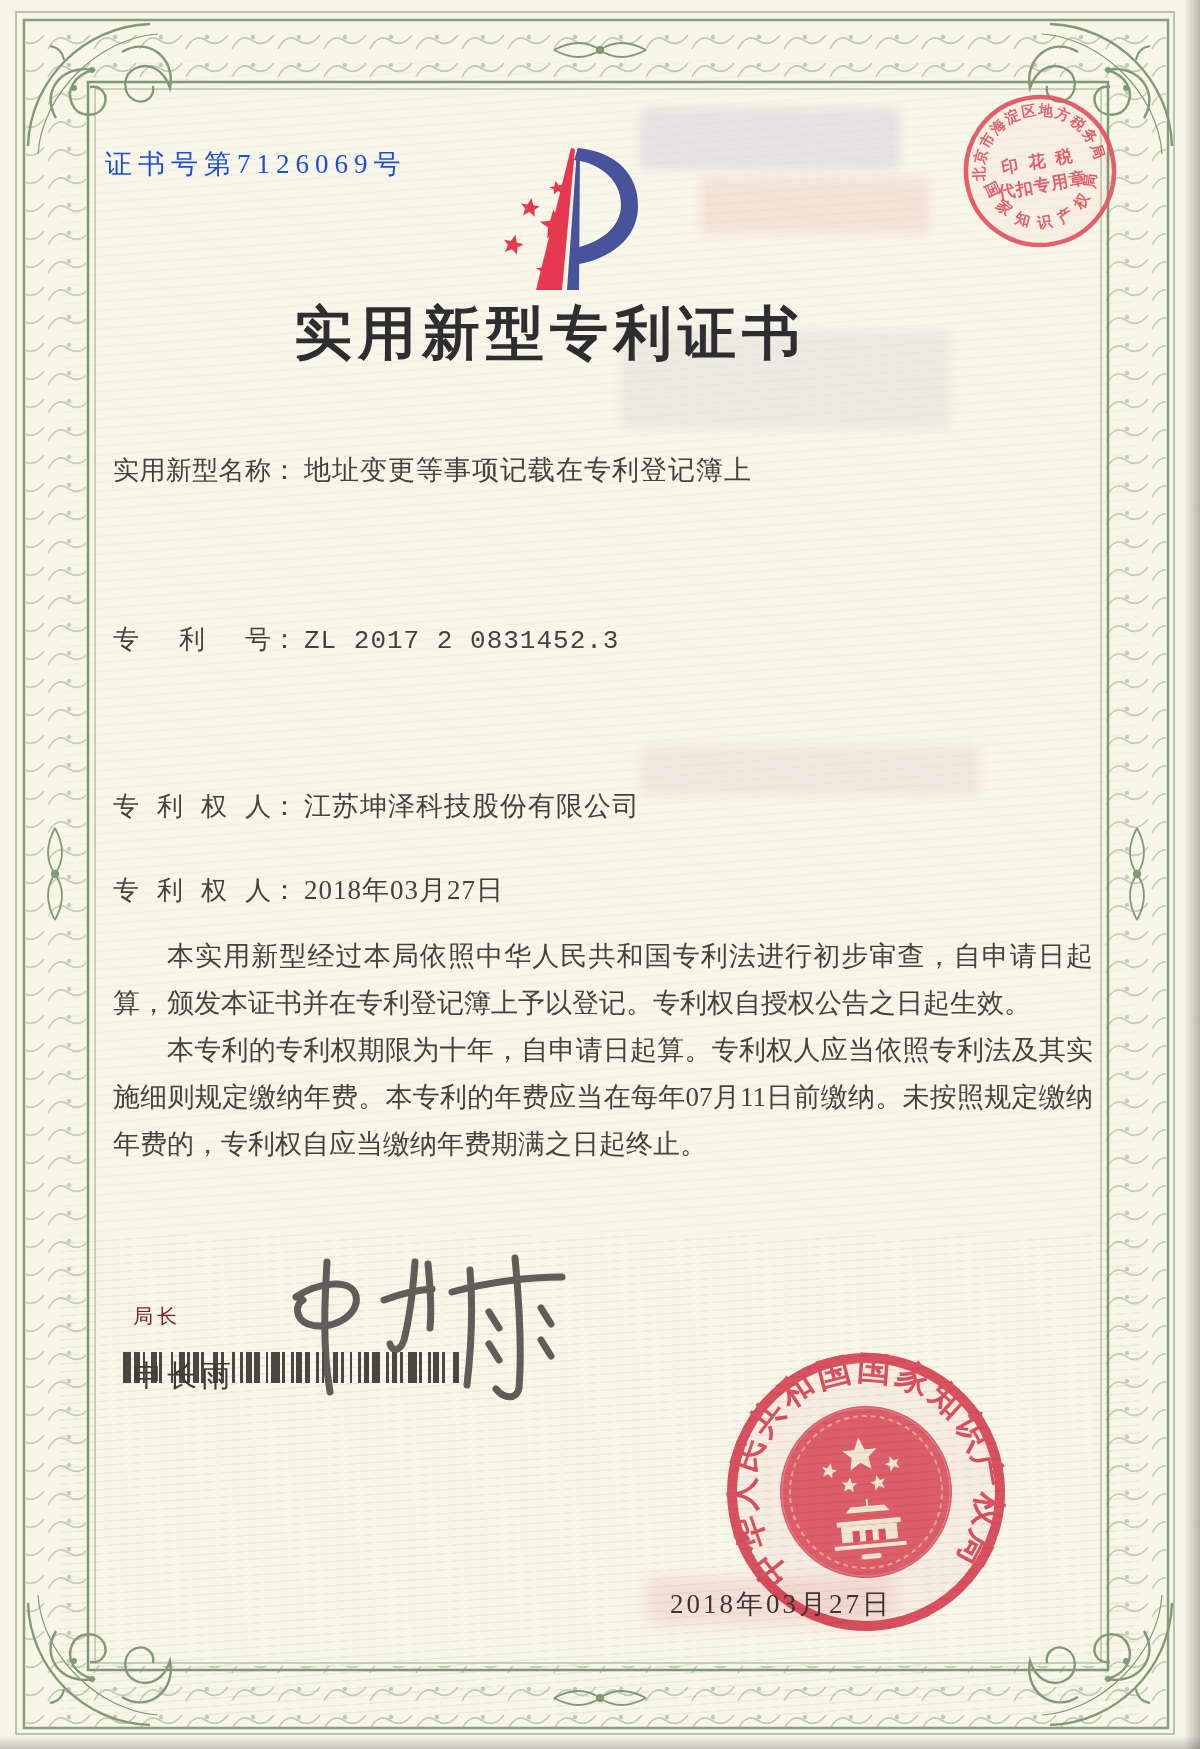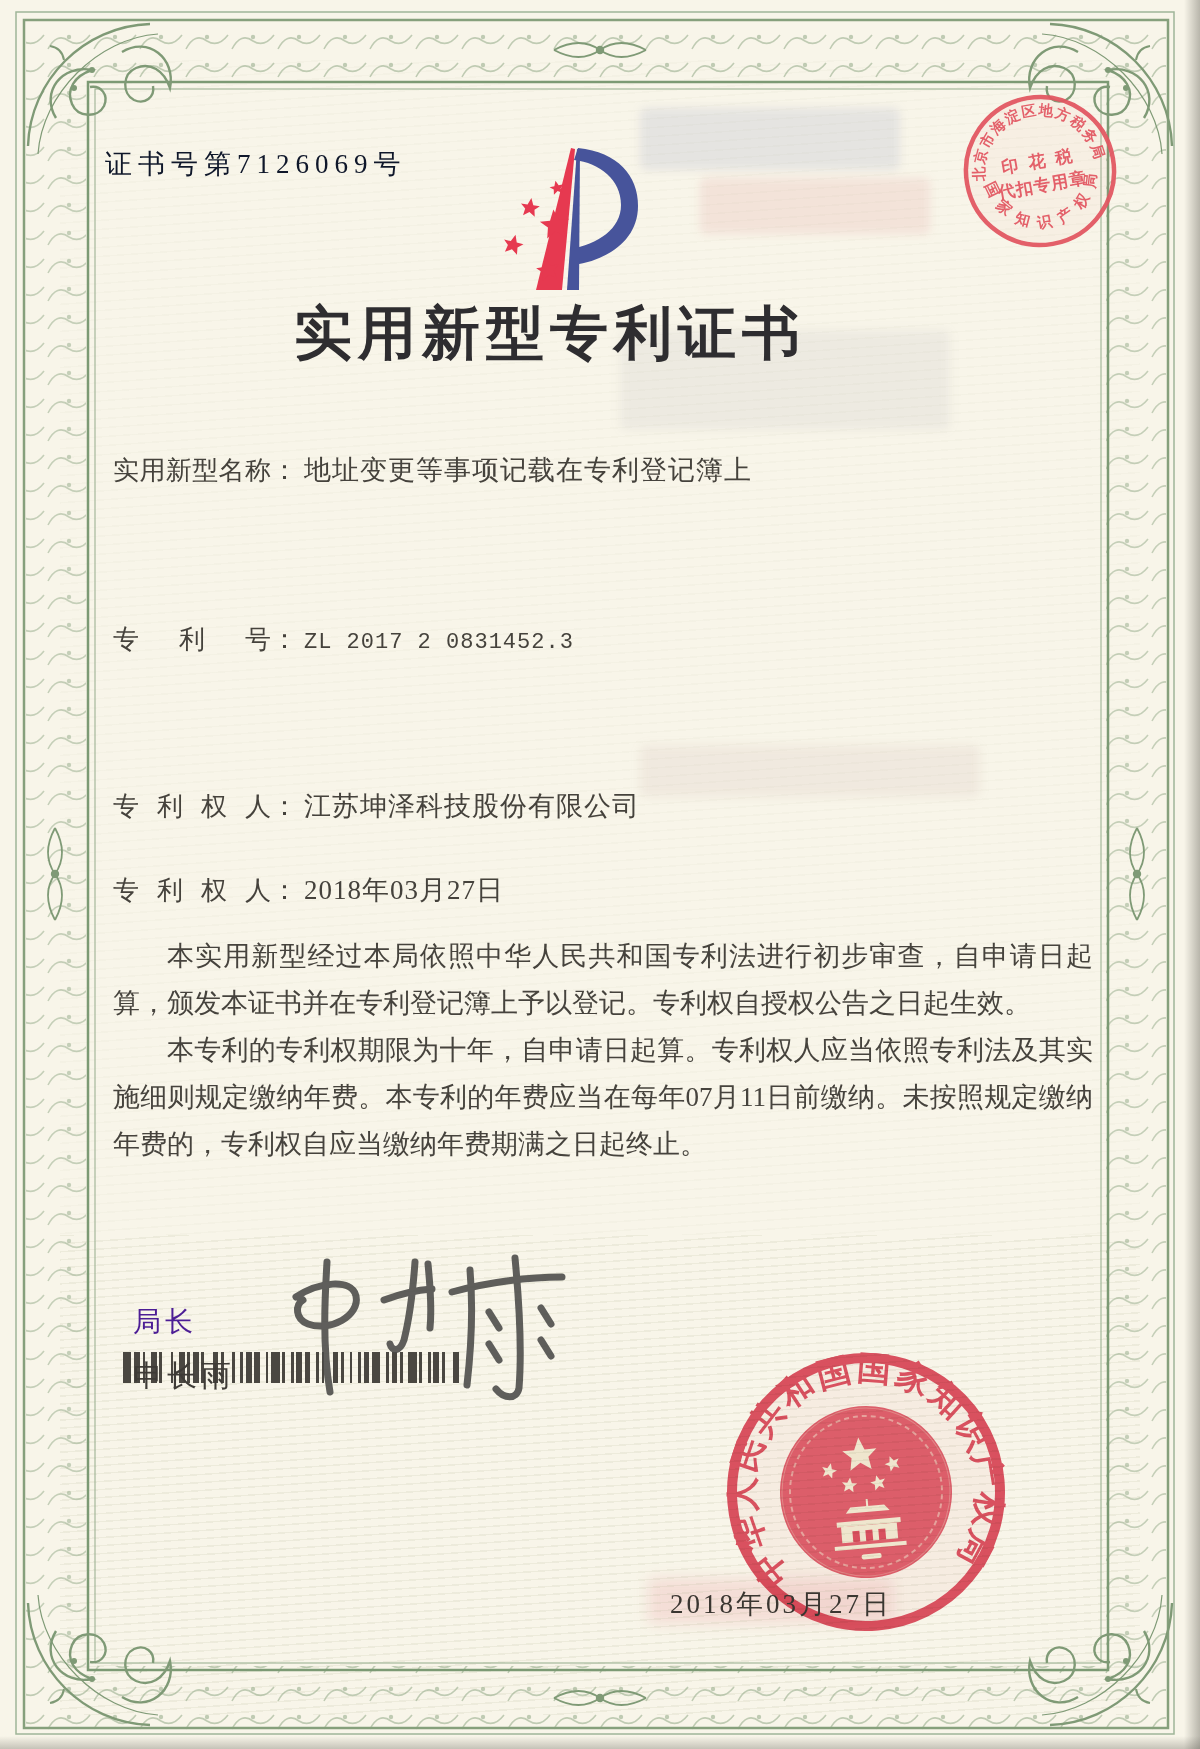--- a/index.html
+++ b/index.html
@@ -16,44 +16,44 @@
     background:linear-gradient(to bottom,rgba(0,0,0,0),rgba(80,78,70,.30));}
   .paper-lines{position:absolute;left:60px;top:1235px;width:1080px;height:480px;
     background:repeating-linear-gradient(176deg,rgba(168,172,136,.14) 0 1.5px,rgba(0,0,0,0) 1.5px 8px);
     pointer-events:none;}
   .paper-lines2{position:absolute;left:60px;top:60px;width:1080px;height:1175px;
     background:repeating-linear-gradient(176deg,rgba(168,172,136,.05) 0 1.5px,rgba(0,0,0,0) 1.5px 9px);
     pointer-events:none;}
   .ghost{position:absolute;filter:blur(5px);border-radius:6px;pointer-events:none;}
 
   
-  .cert-number{left:105px;top:146px;font-size:27px;letter-spacing:6px;color:#0f172a;text-align:center;}
+  .cert-number{left:105px;top:146px;font-size:27px;letter-spacing:6px;color:#1d4ed8;text-align:center;}
   .title{left:0;width:1100px;top:295px;text-align:center;font-size:58px;font-weight:700;
          letter-spacing:6px;color:#2e2d30;}
 
   
   .field{left:113px;font-size:27px;color:#45423c;white-space:nowrap;}
   .flabel{display:inline-block;width:158px;font-size:26px;text-align:justify;text-align-last:justify;
           vertical-align:bottom;}
   .fcolon{display:inline-block;margin-right:6px;}
   .fvalue{letter-spacing:1px;}
-  .mono{font-family:"Liberation Mono","DejaVu Sans Mono",monospace;font-size:22px;}
+  .mono{font-family:"Liberation Mono","DejaVu Sans Mono",monospace;font-size:26px;}
 
   
   .bodytext{left:113px;top:933px;width:980px;font-size:27px;line-height:47px;
             color:#46433d;text-align:justify;}
   .bodytext p{margin:0;text-indent:2em;}
 
   
   .barcode{left:123px;top:1352px;height:31px;display:flex;align-items:stretch;}
   .barcode i{display:block;height:100%;}
   .barcode i:nth-child(odd){background:#4a4741;}
 
   
-  .director-label{left:133px;top:1303px;font-size:28px;color:#4c1d95;letter-spacing:4px;}
+  .director-label{left:133px;top:1303px;font-size:20px;color:#7f1d1d;letter-spacing:4px;}
   .director-name{left:133px;top:1356px;font-size:30px;color:#3e3b36;letter-spacing:4px;}
   .seal-date{left:670px;top:1586px;font-size:27px;letter-spacing:3px;color:#3a3631;z-index:6;}
   .page-footer{left:113px;top:1690px;width:760px;text-align:center;font-size:20px;
                color:#59544b;letter-spacing:3px;z-index:6;}
 
   svg{display:block;}
   .stamp-svg{left:955px;top:86px;opacity:.93;}
   .seal-svg{left:716px;top:1342px;mix-blend-mode:multiply;}
   .logo-svg{left:450px;top:128px;}
   .sig-svg{left:270px;top:1245px;}

